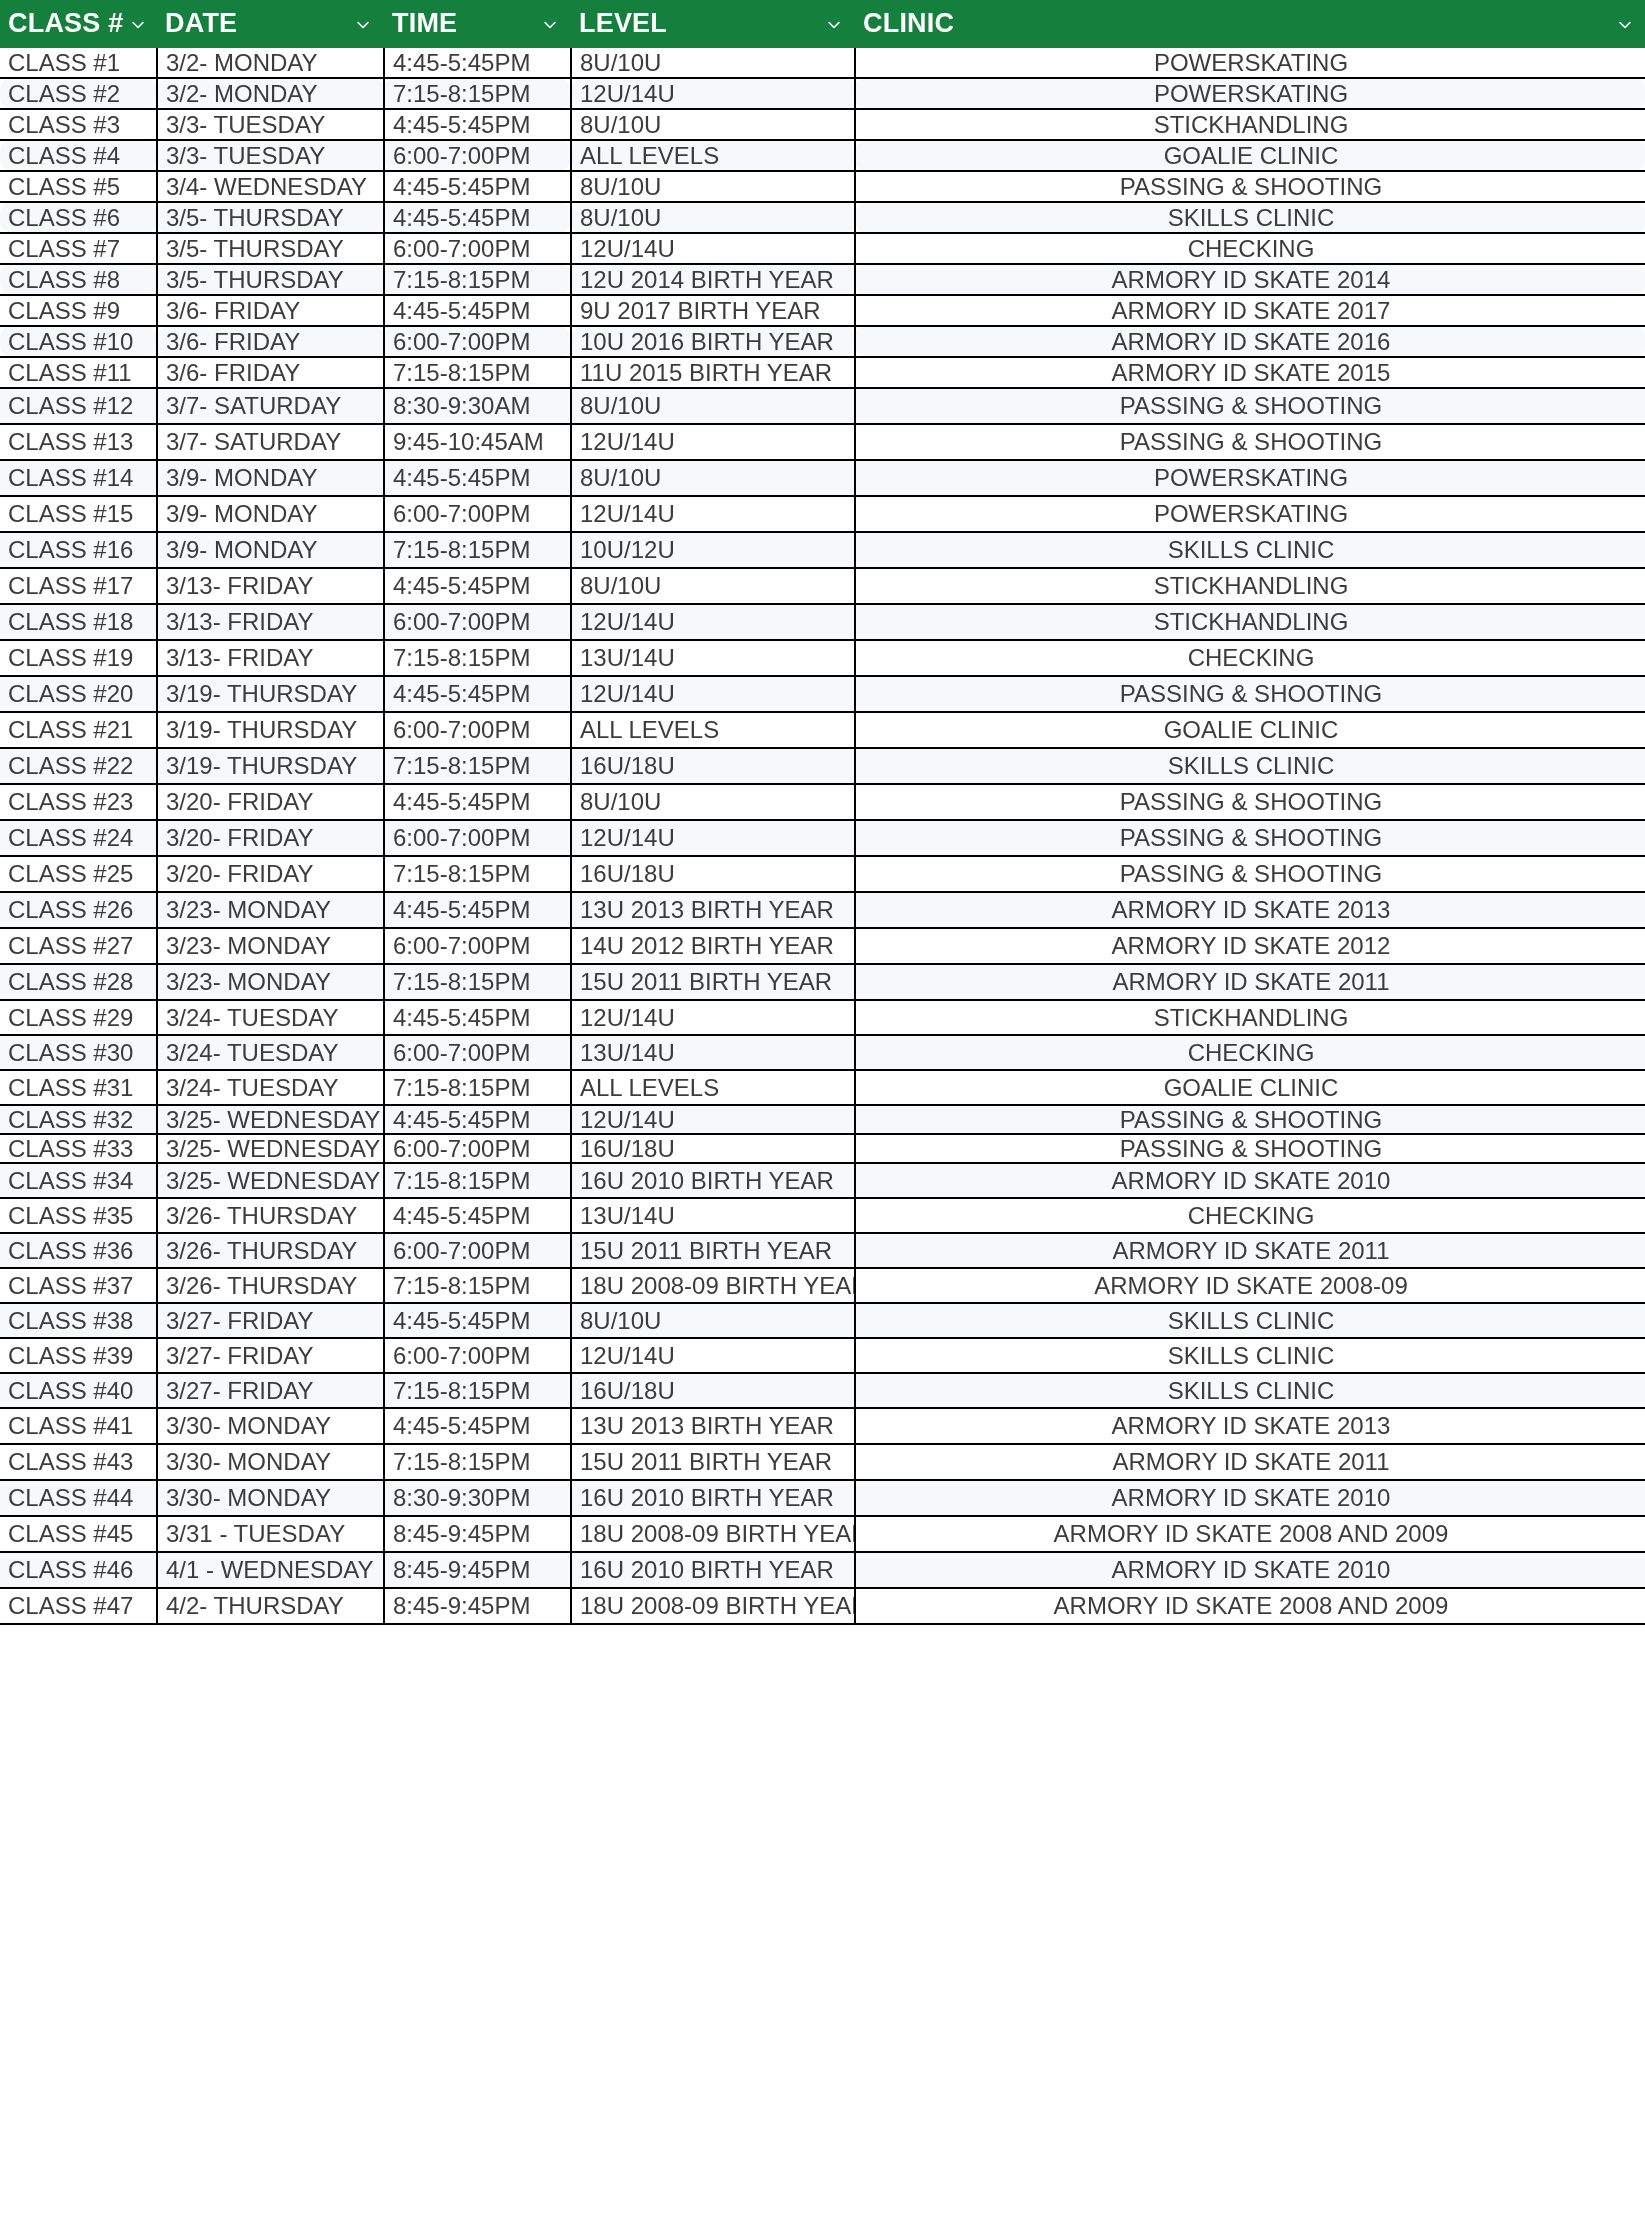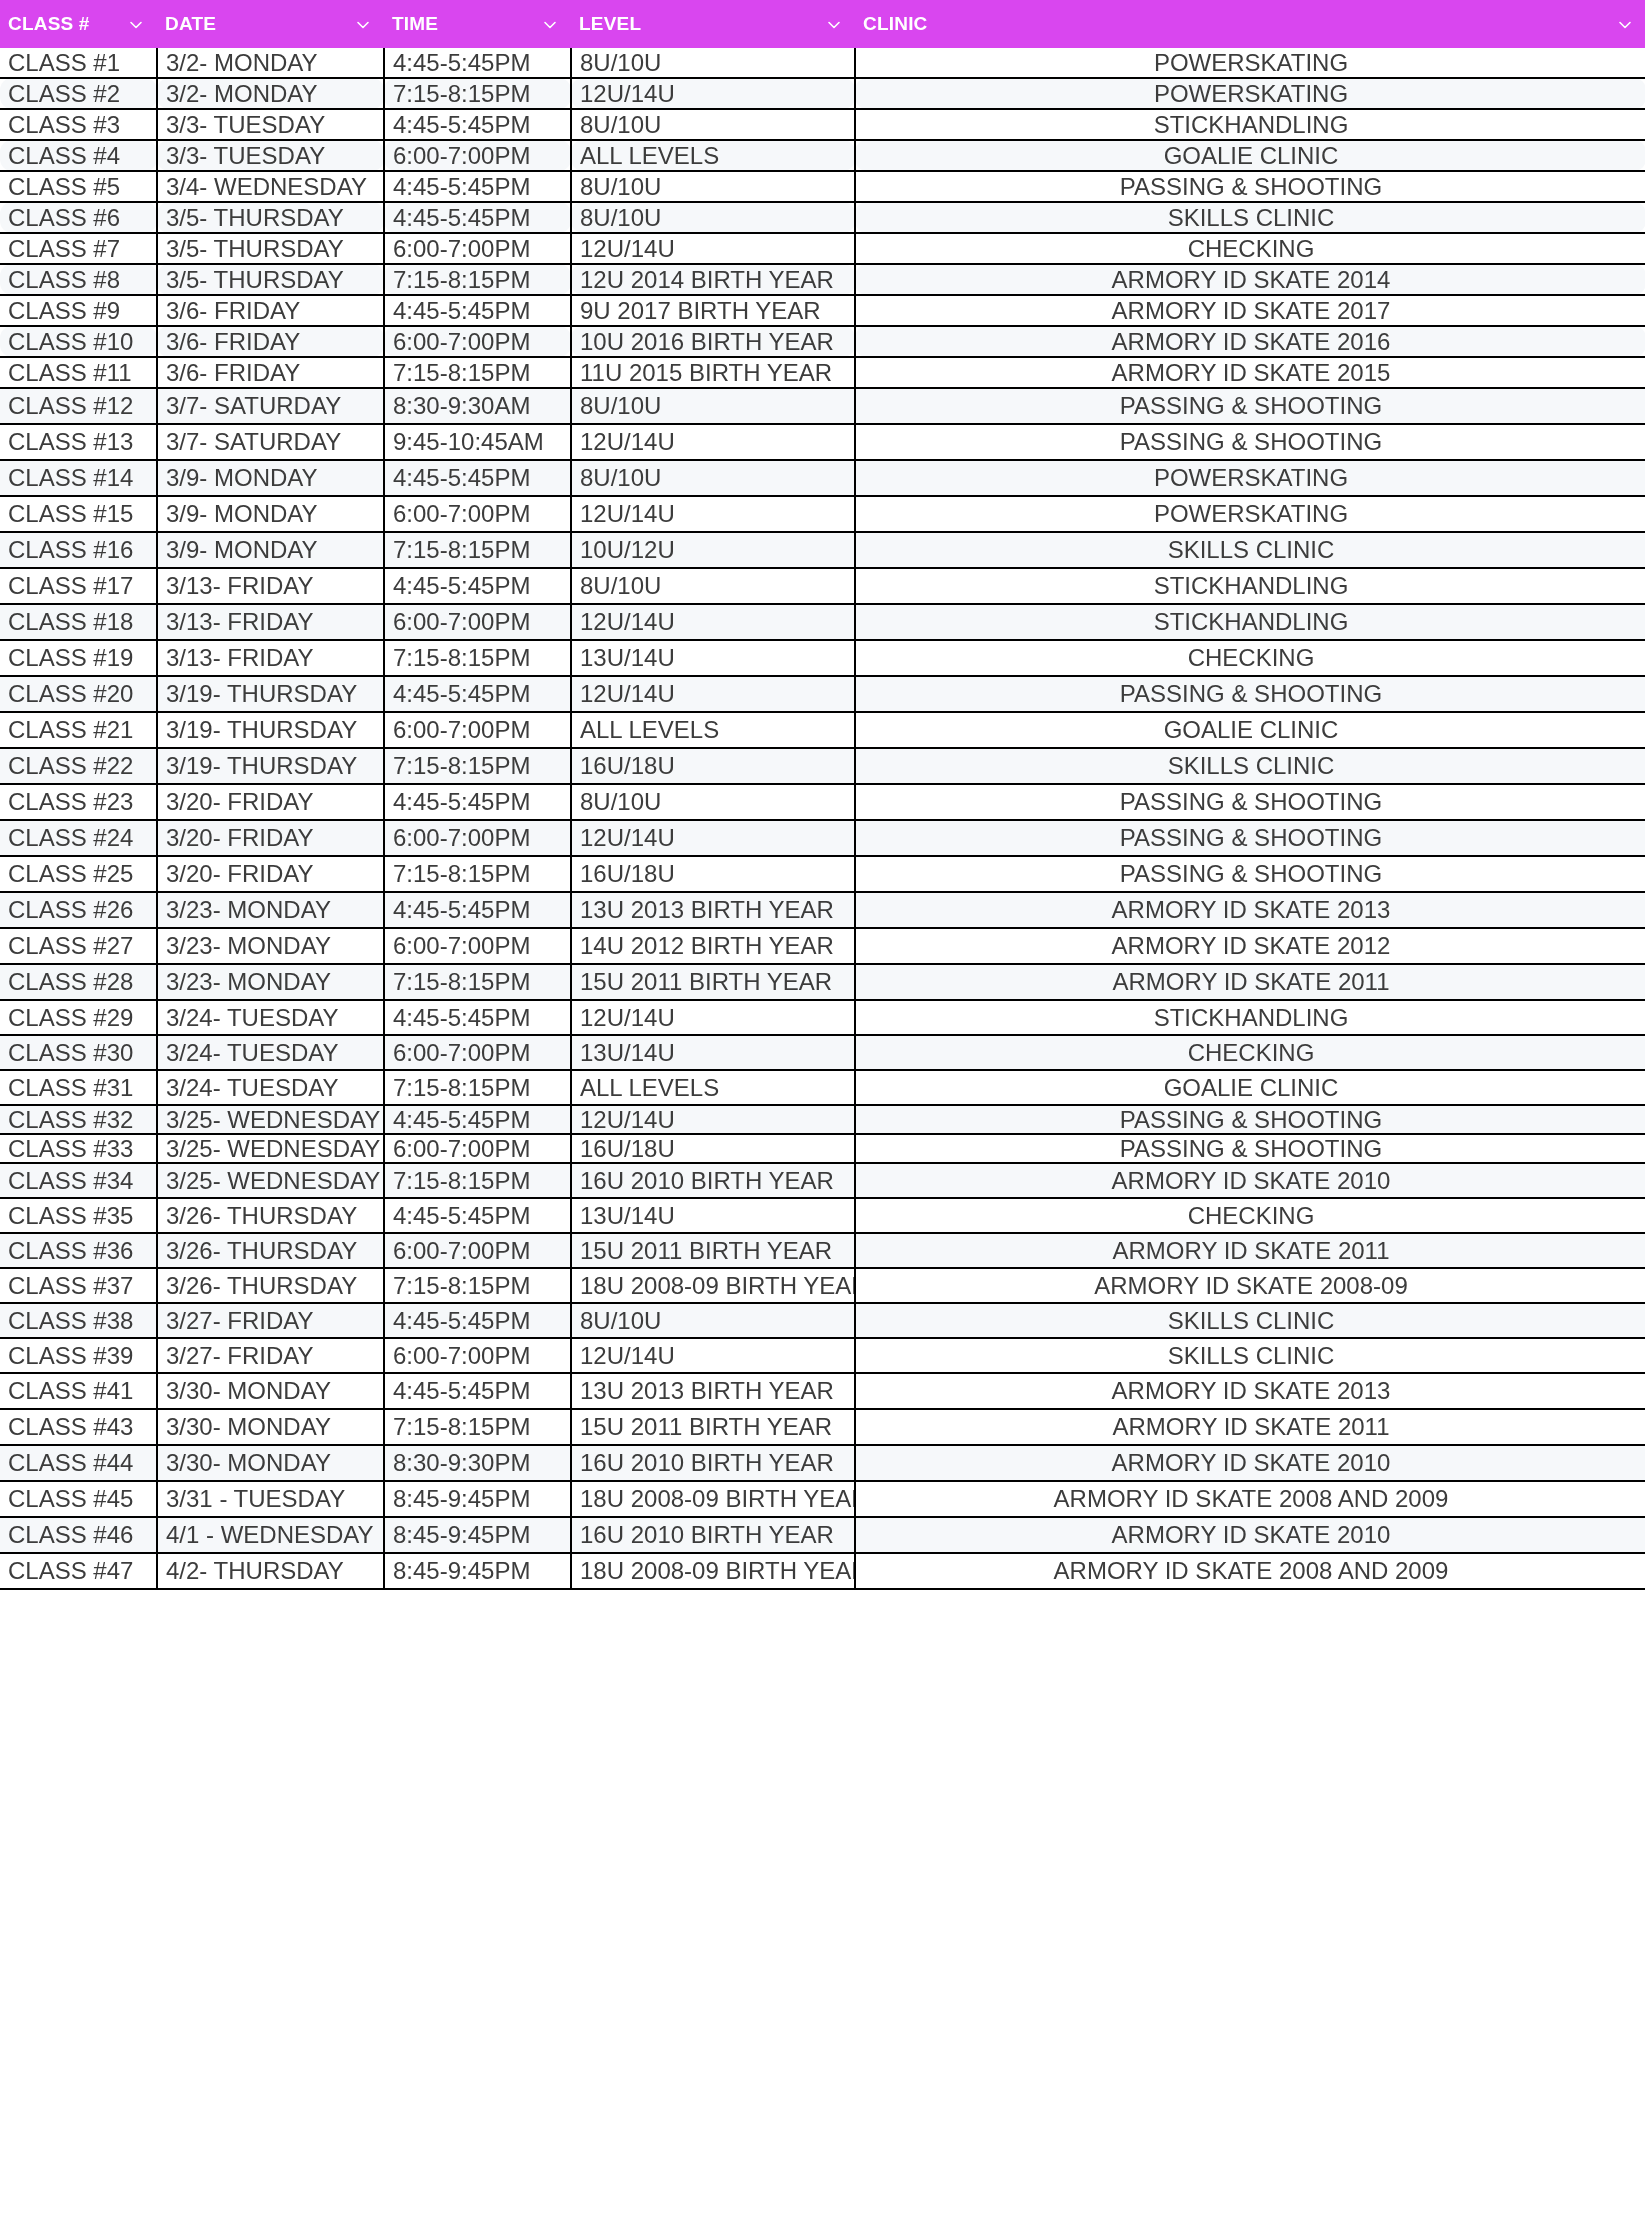--- a/index.html
+++ b/index.html
@@ -15,23 +15,23 @@
   #schedule-table {
     width: 1646px;
     border-collapse: collapse;
     table-layout: fixed;
   }
   
   thead tr {
     background: #2d6a4b;
   }
   thead th {
-    background: #d946ef;
+    background: #15803d;
     color: #ffffff;
-    font-size: 19px;
+    font-size: 27px;
     font-weight: bold;
     text-align: left;
     letter-spacing: 0.2px;
     padding: 4px 8px 6px 8px;
     height: 38px;
     vertical-align: middle;
     border: none;
     position: relative;
   }
   .th-inner {
@@ -418,20 +418,27 @@
         <td class="c3">8U/10U</td>
         <td class="c4">SKILLS CLINIC</td>
       </tr>
       <tr class="even h-mid">
         <td class="c0">CLASS #39</td>
         <td class="c1">3/27- FRIDAY</td>
         <td class="c2">6:00-7:00PM</td>
         <td class="c3">12U/14U</td>
         <td class="c4">SKILLS CLINIC</td>
       </tr>
+      <tr class="odd h-mid">
+        <td class="c0">CLASS #40</td>
+        <td class="c1">3/27- FRIDAY</td>
+        <td class="c2">7:15-8:15PM</td>
+        <td class="c3">16U/18U</td>
+        <td class="c4">SKILLS CLINIC</td>
+      </tr>
       <tr class="even h-tall">
         <td class="c0">CLASS #41</td>
         <td class="c1">3/30- MONDAY</td>
         <td class="c2">4:45-5:45PM</td>
         <td class="c3">13U 2013 BIRTH YEAR</td>
         <td class="c4">ARMORY ID SKATE 2013</td>
       </tr>
       <tr class="even h-tall">
         <td class="c0">CLASS #43</td>
         <td class="c1">3/30- MONDAY</td>

